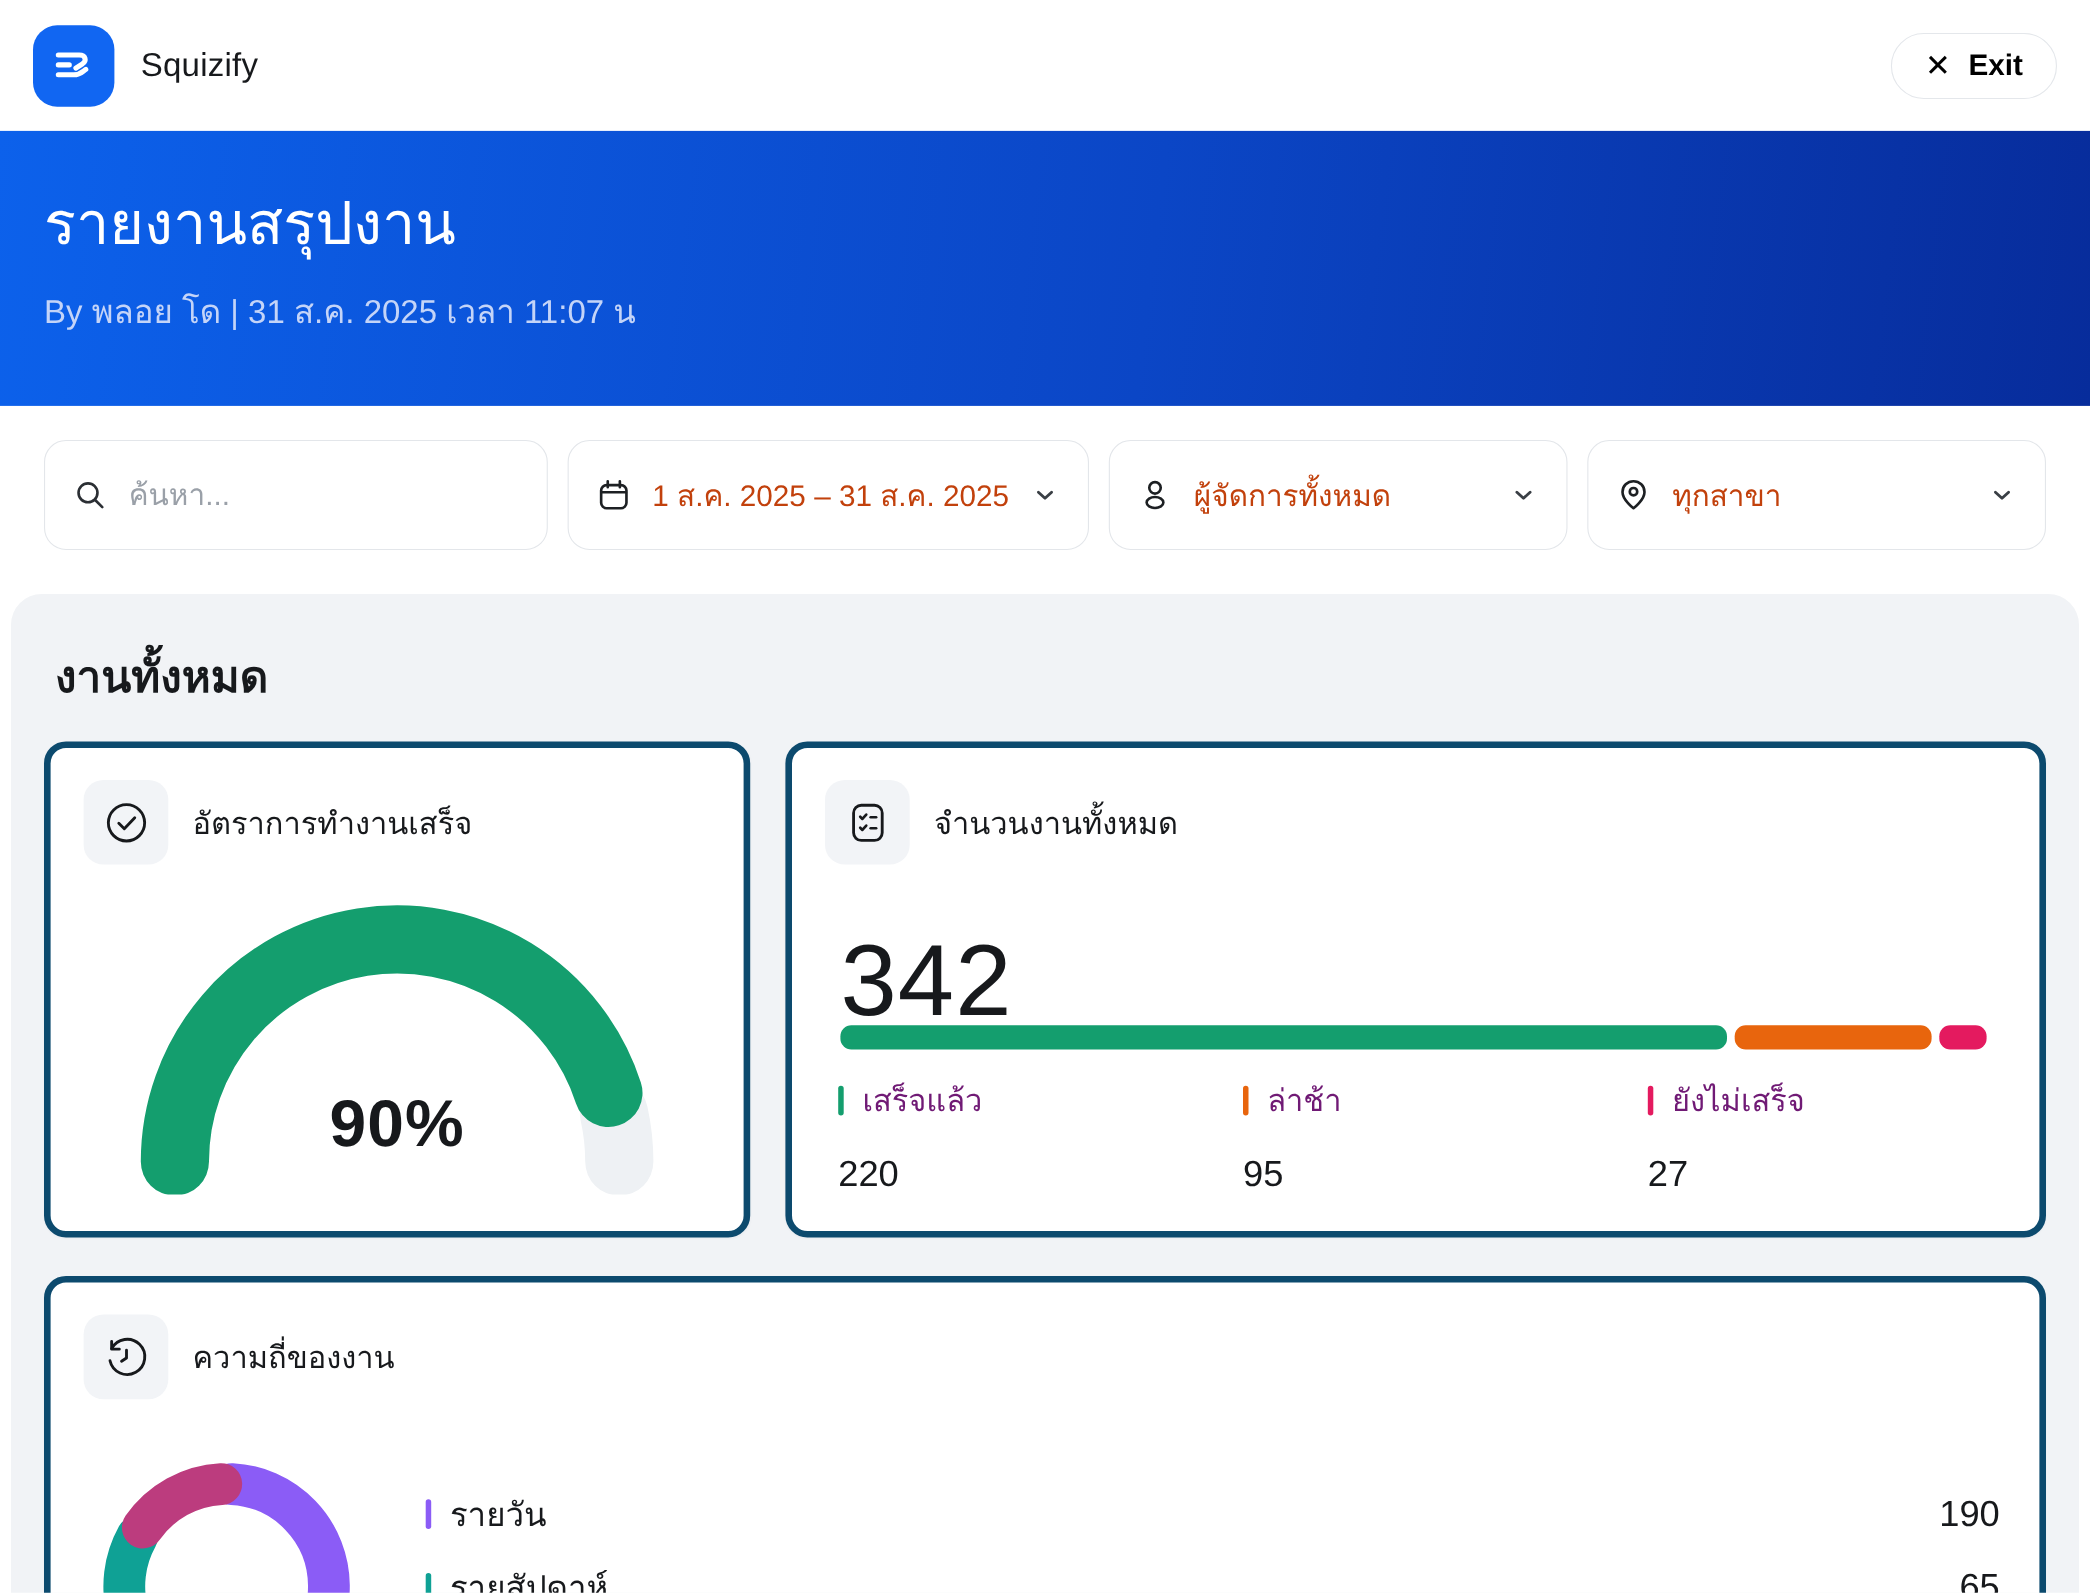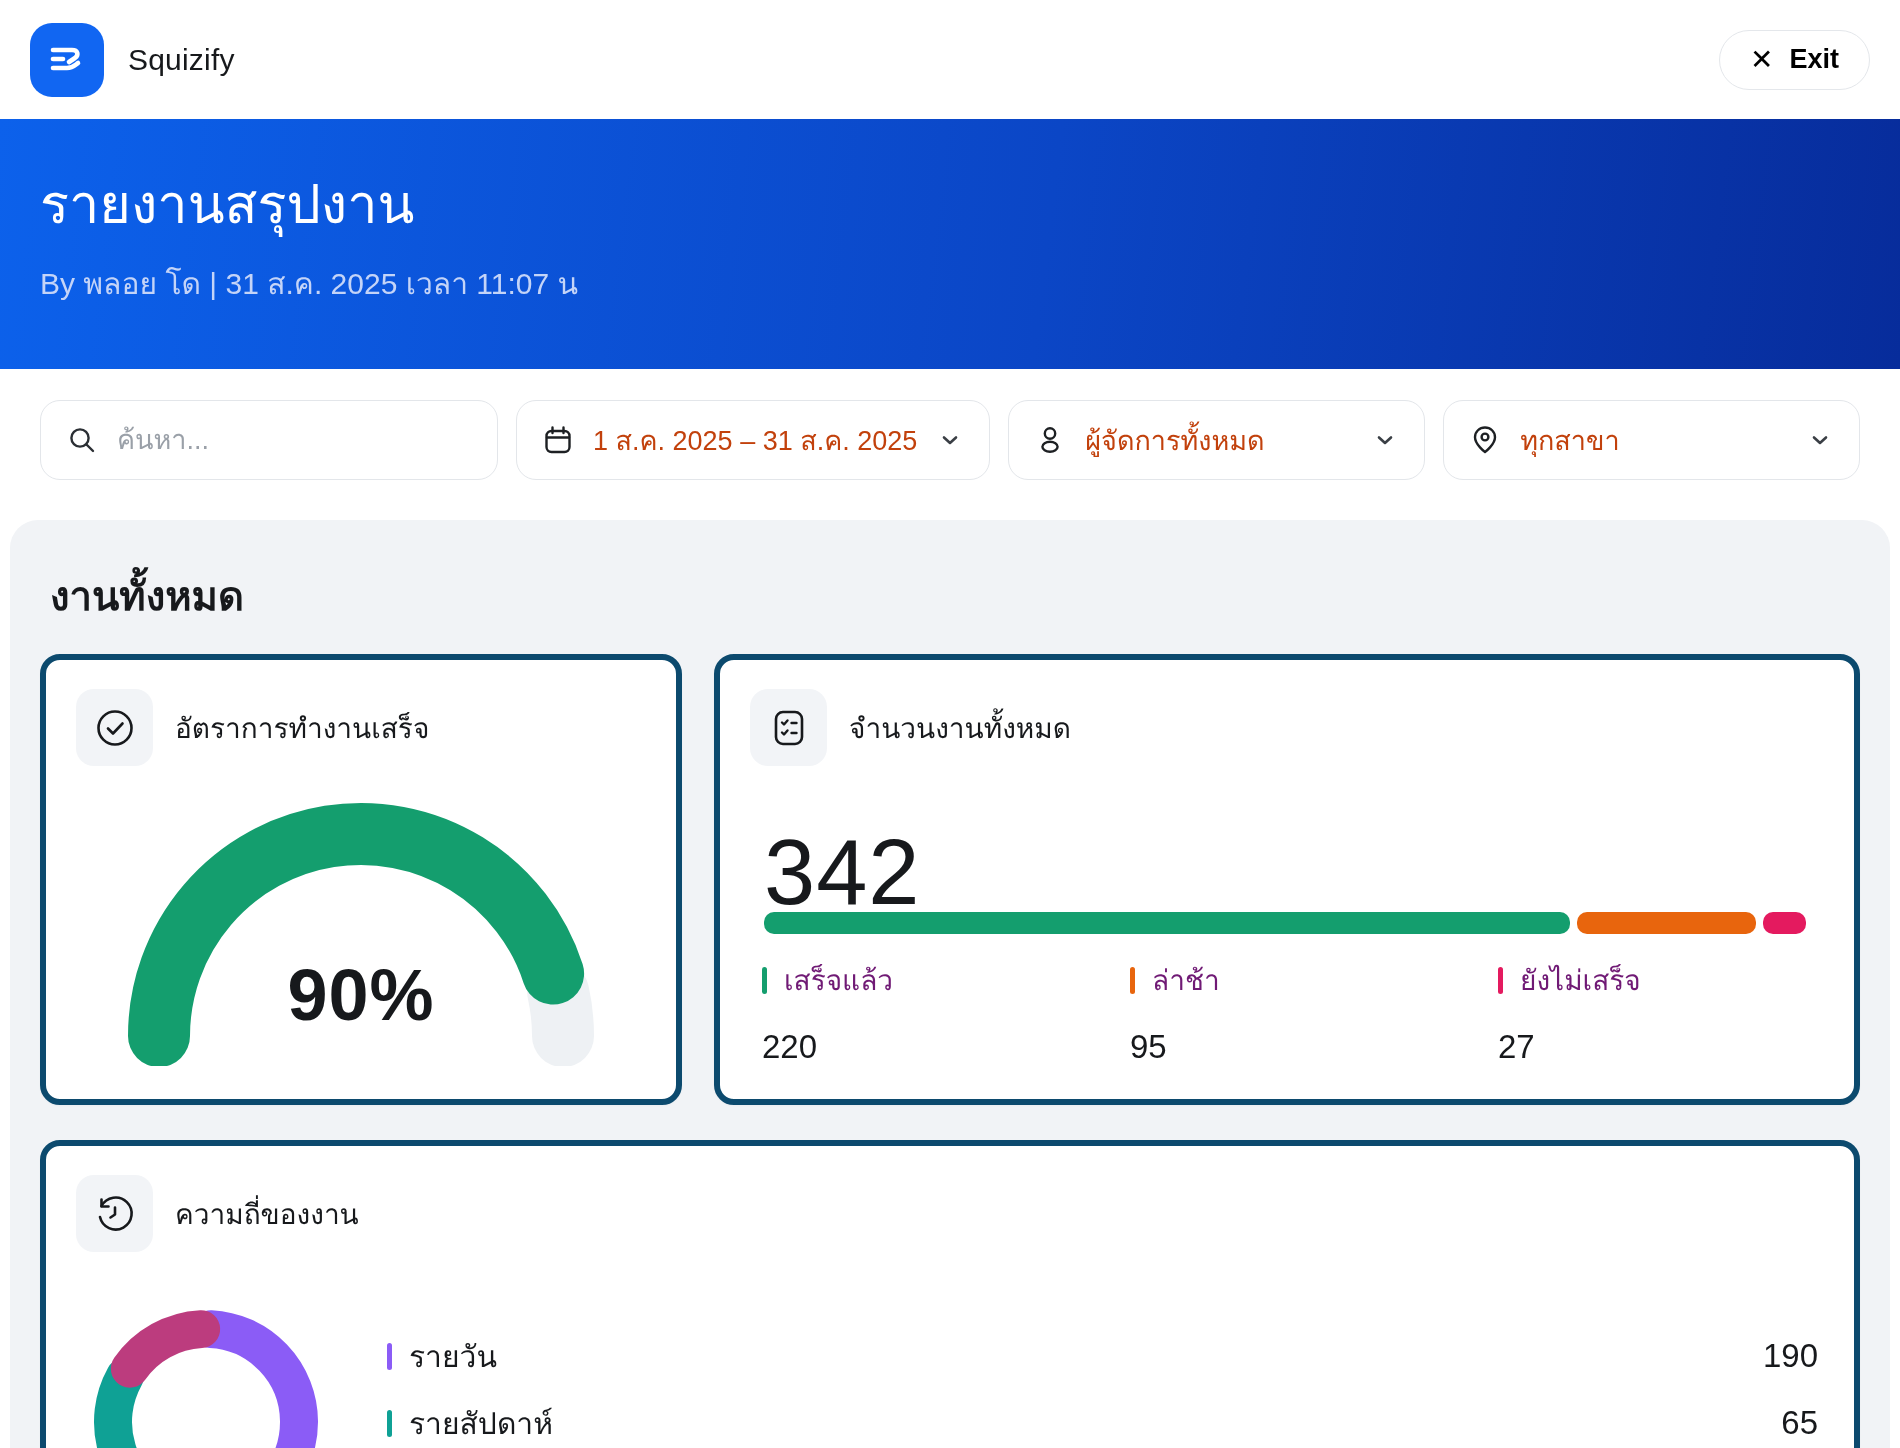--- a/index.html
+++ b/index.html
@@ -17,21 +17,21 @@
   .exit-x { font-size:28px; font-weight:400; line-height:1; }
 
   
   .banner { height:250px; background:linear-gradient(97deg,#0C61EB 0%,#0B46C6 55%,#072C9B 100%);
     padding:56px 40px 0; color:#fff; }
   .banner-title { font-size:54px; font-weight:500; line-height:1.1; }
   .banner-byline { margin-top:26px; font-size:30px; font-weight:400; color:#C4D4F8; }
 
   
   .filters { display:flex; gap:18px; padding:0 40px; margin-top:31px; }
-  .field { flex:1; height:80px; border:1.5px solid #E3E6EA; border-radius:20px; background:#fff;
+  .field { flex:1; height:100px; border:1.5px solid #E3E6EA; border-radius:20px; background:#fff;
     display:flex; align-items:center; padding:0 26px; gap:20px; }
   .field svg.lead { flex:none; }
   .field .ftext { font-size:27px; color:#c2410c; white-space:nowrap; overflow:hidden; }
   .field input { border:none; outline:none; font-size:27px; flex:1; min-width:0;
     font-family:inherit; color:#212529; background:transparent; }
   .field input::placeholder { color:#9AA0A8; }
   .chev { margin-left:auto; flex:none; }
 
   
   .panel { margin:40px 10px 0; background:#F1F3F6; border-radius:28px;
@@ -47,21 +47,21 @@
 
   .card-head { position:absolute; left:30px; top:29px; display:flex; align-items:center; gap:22px; }
   .icon-box { width:77px; height:77px; border-radius:18px; background:#F2F4F7;
     display:flex; align-items:center; justify-content:center; }
   .card-title { font-size:28px; font-weight:500; }
 
   
   .gauge-wrap { position:absolute; left:50%; transform:translateX(-50%); top:136px;
     width:500px; height:270px; }
   .gauge-value { position:absolute; left:0; right:0; bottom:30px; text-align:center;
-    font-size:72px; font-weight:600; letter-spacing:1px; }
+    font-size:60px; font-weight:600; letter-spacing:1px; }
 
   
   .big-number { position:absolute; left:44px; top:166px; font-size:92px; font-weight:500;
     line-height:1; letter-spacing:1px; }
   .stack-bar { position:absolute; left:44px; right:44px; top:252px; height:22px;
     display:flex; gap:7px; }
   .stack-bar .seg { height:100%; border-radius:10px; }
   .bar-legend { position:absolute; left:42px; top:298px; display:grid;
     grid-template-columns:368px 368px 368px; }
   .leg-item { display:flex; align-items:center; gap:17px; }

